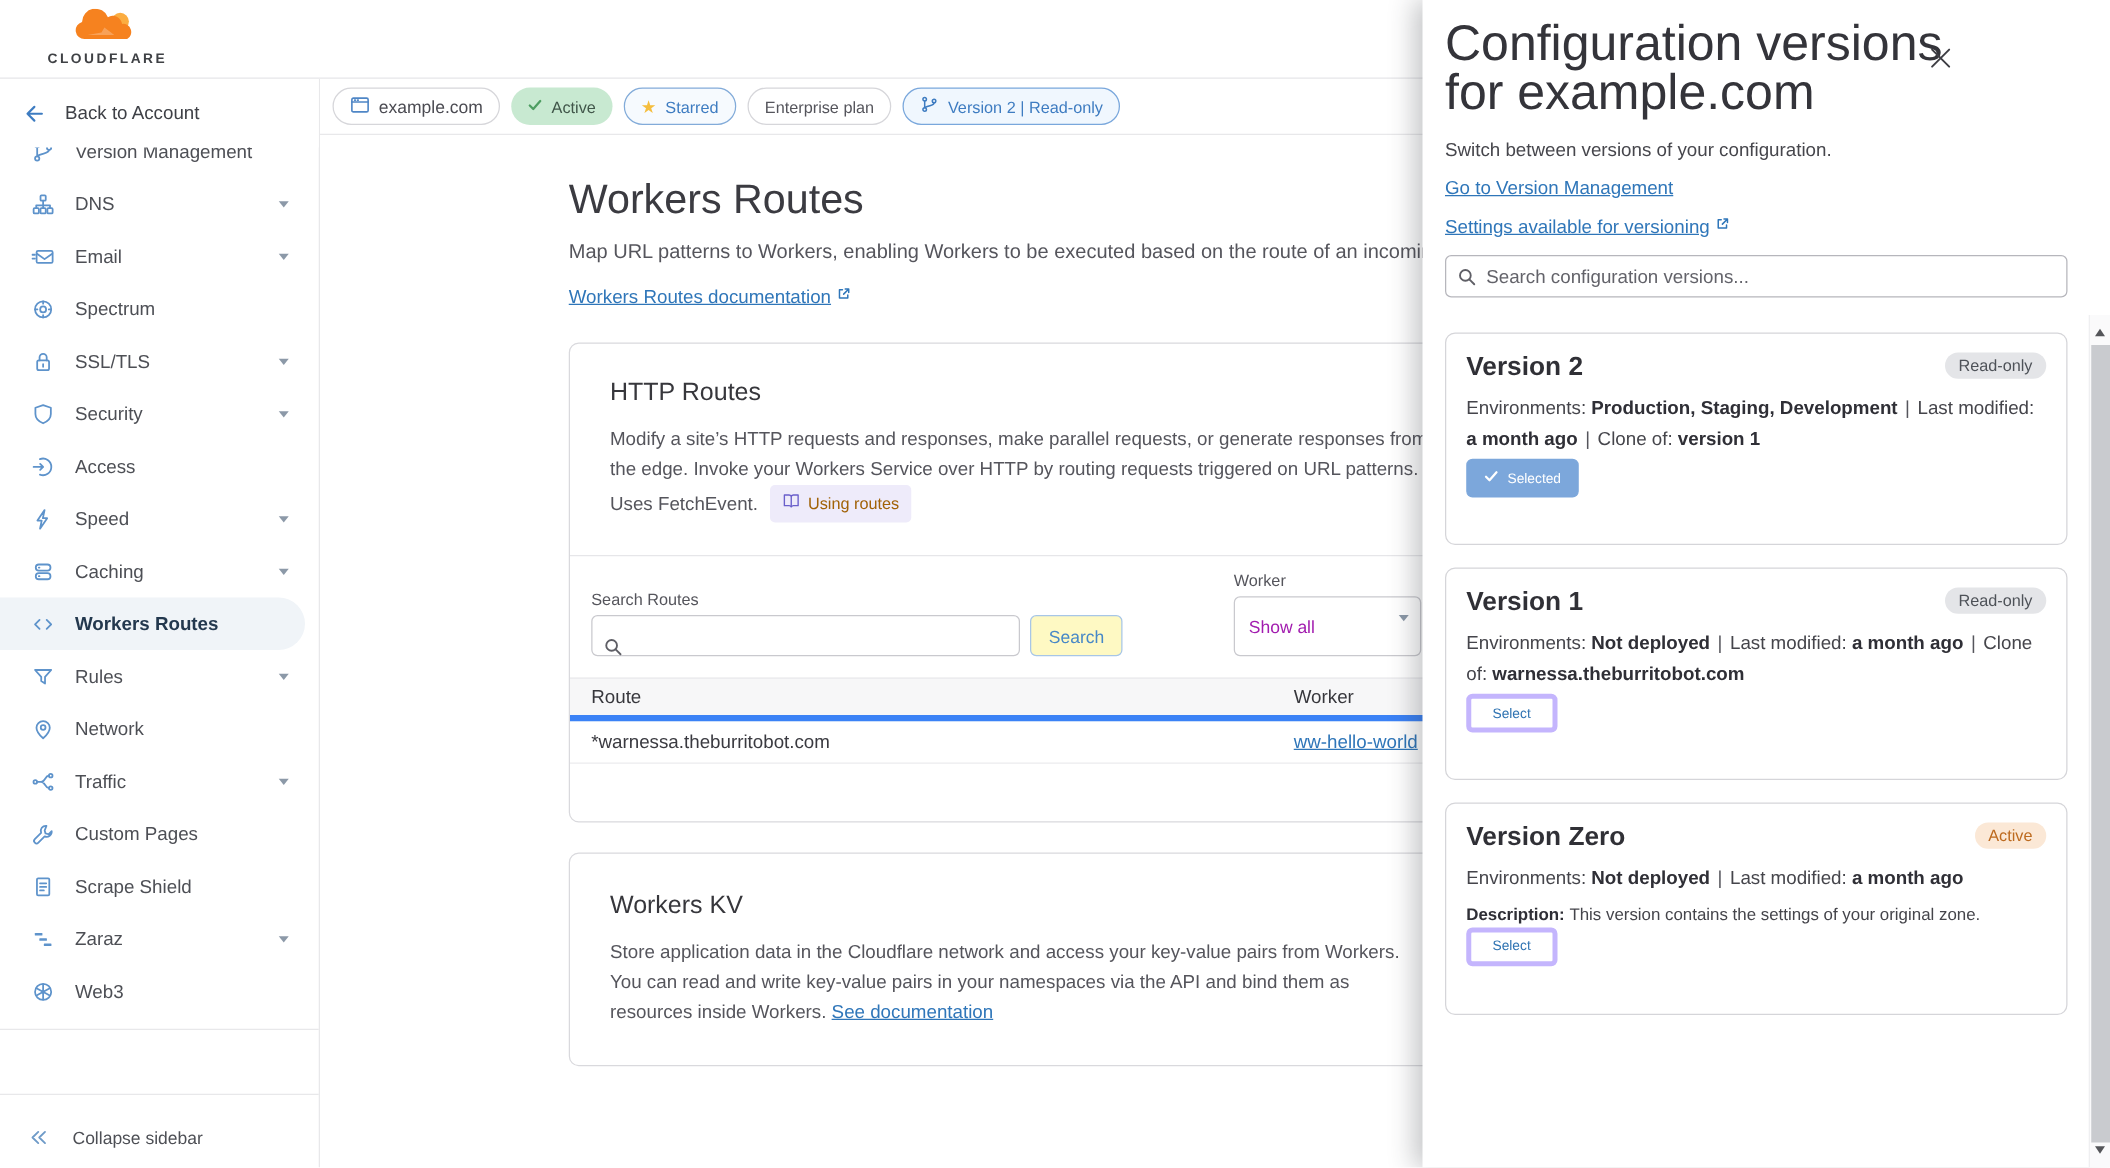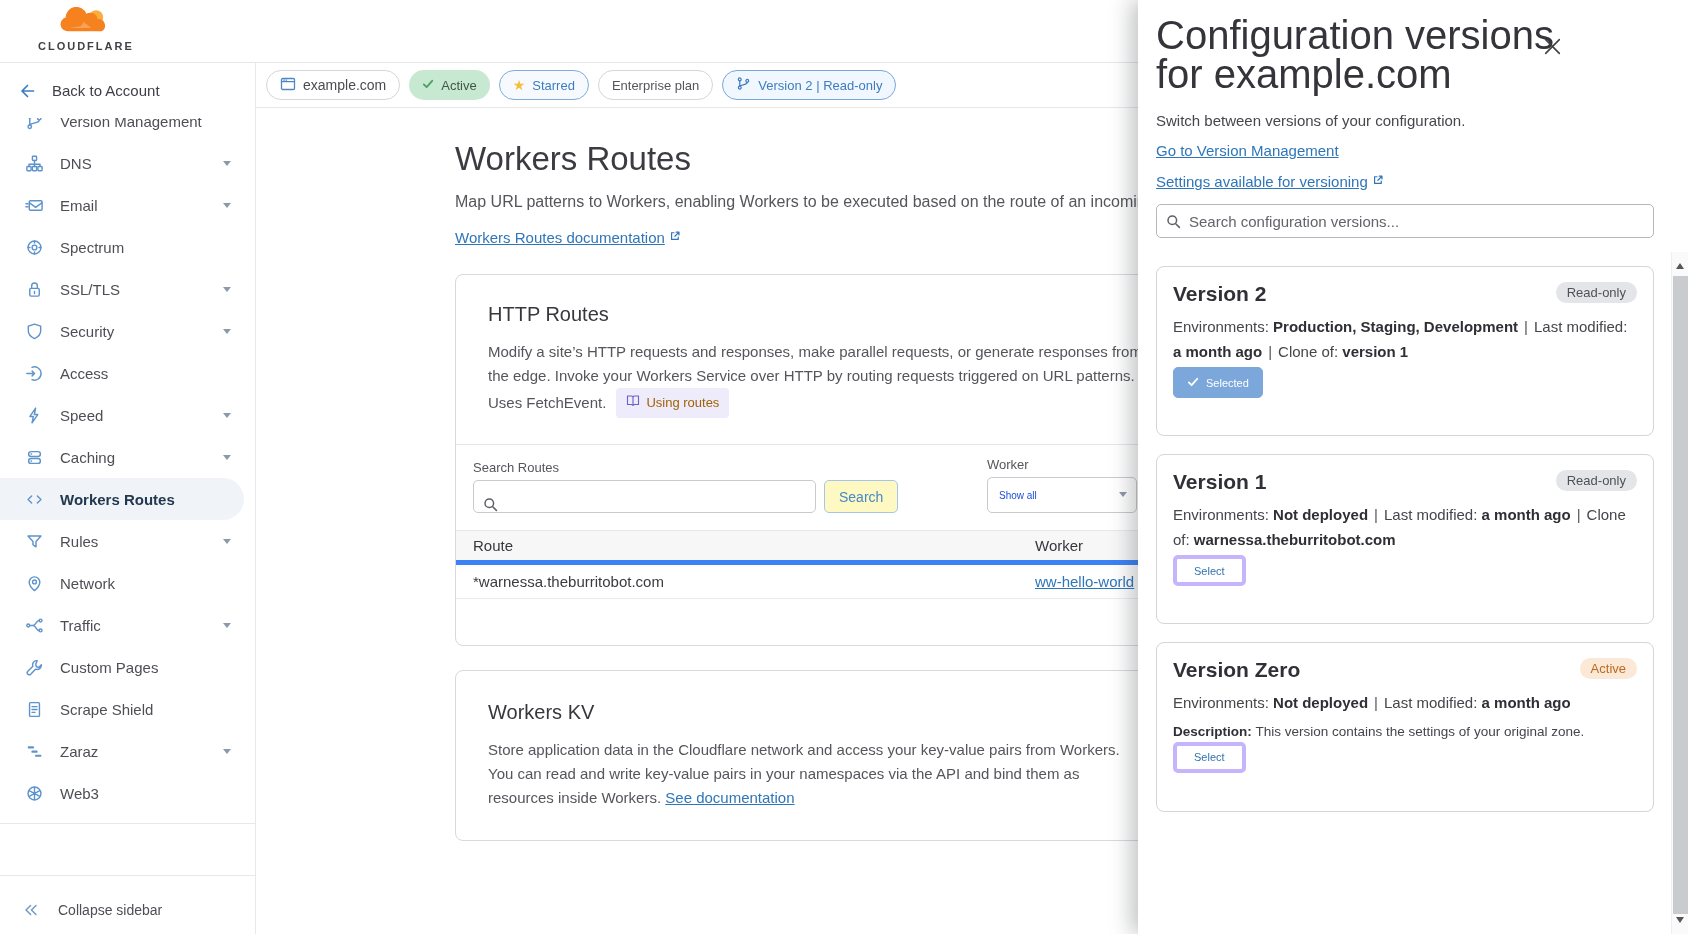--- a/index.html
+++ b/index.html
@@ -61,22 +61,22 @@
   .card-divider { margin-top:26px; border-top:1px solid #E6E6E9; }
   .controls { display:flex; align-items:flex-end; gap:8px; padding:12px 17px 0 17px; }
   .fld label { display:block; font-size:13px; color:#55555C; margin-bottom:5px; }
   .searchbox { position:relative; }
   .searchbox input { width:343px; height:33px; border:1px solid #C9C9CE; border-radius:5px;
                      padding:0 10px 0 31px; font-size:14px; color:#3A3A40; outline:none; }
   .searchbox .mag { position:absolute; left:10px; top:9px; }
   .btn-outline { height:33px; padding:0 14px; background:#fef9c3; border:1px solid #A7C6E7; color:#4788C7;
                  font-size:14px; border-radius:5px; cursor:pointer; font-family:inherit;}
   .worker-fld { margin-left:auto; }
-  .selectbox { position:relative; width:150px; height:36px; border:1px solid #C9C9CE; border-radius:5px;
-               display:flex; align-items:center; padding:0 11px; font-size:10px; color:#1d4ed8; cursor:pointer;}
+  .selectbox { position:relative; width:150px; height:48px; border:1px solid #C9C9CE; border-radius:5px;
+               display:flex; align-items:center; padding:0 11px; font-size:14px; color:#a21caf; cursor:pointer;}
   .selectbox .chev { position:absolute; right:9px; top:14px; width:0; height:0;
                      border:4.5px solid transparent; border-top:5.5px solid #8C99A8;}
   .rtable { margin-top:17px; }
   .trow { display:grid; grid-template-columns:562px 1fr; align-items:center; padding-left:17px; }
   .trow.head { height:35px; background:#F7F7F8; border-top:1px solid #E9E9EB; border-bottom:5px solid #3b82f6;
                font-size:15px; color:#37373C; }
   .trow.data { height:34px; border-bottom:1px solid #ECECEE; font-size:15px; color:#3A3A40; }
   .tfooter { height:46px; }
   .kvpad { padding:30px 32px 30px 32px; }
   .kvdesc { font-size:15px; line-height:24px; color:#55555C; width:650px; }

